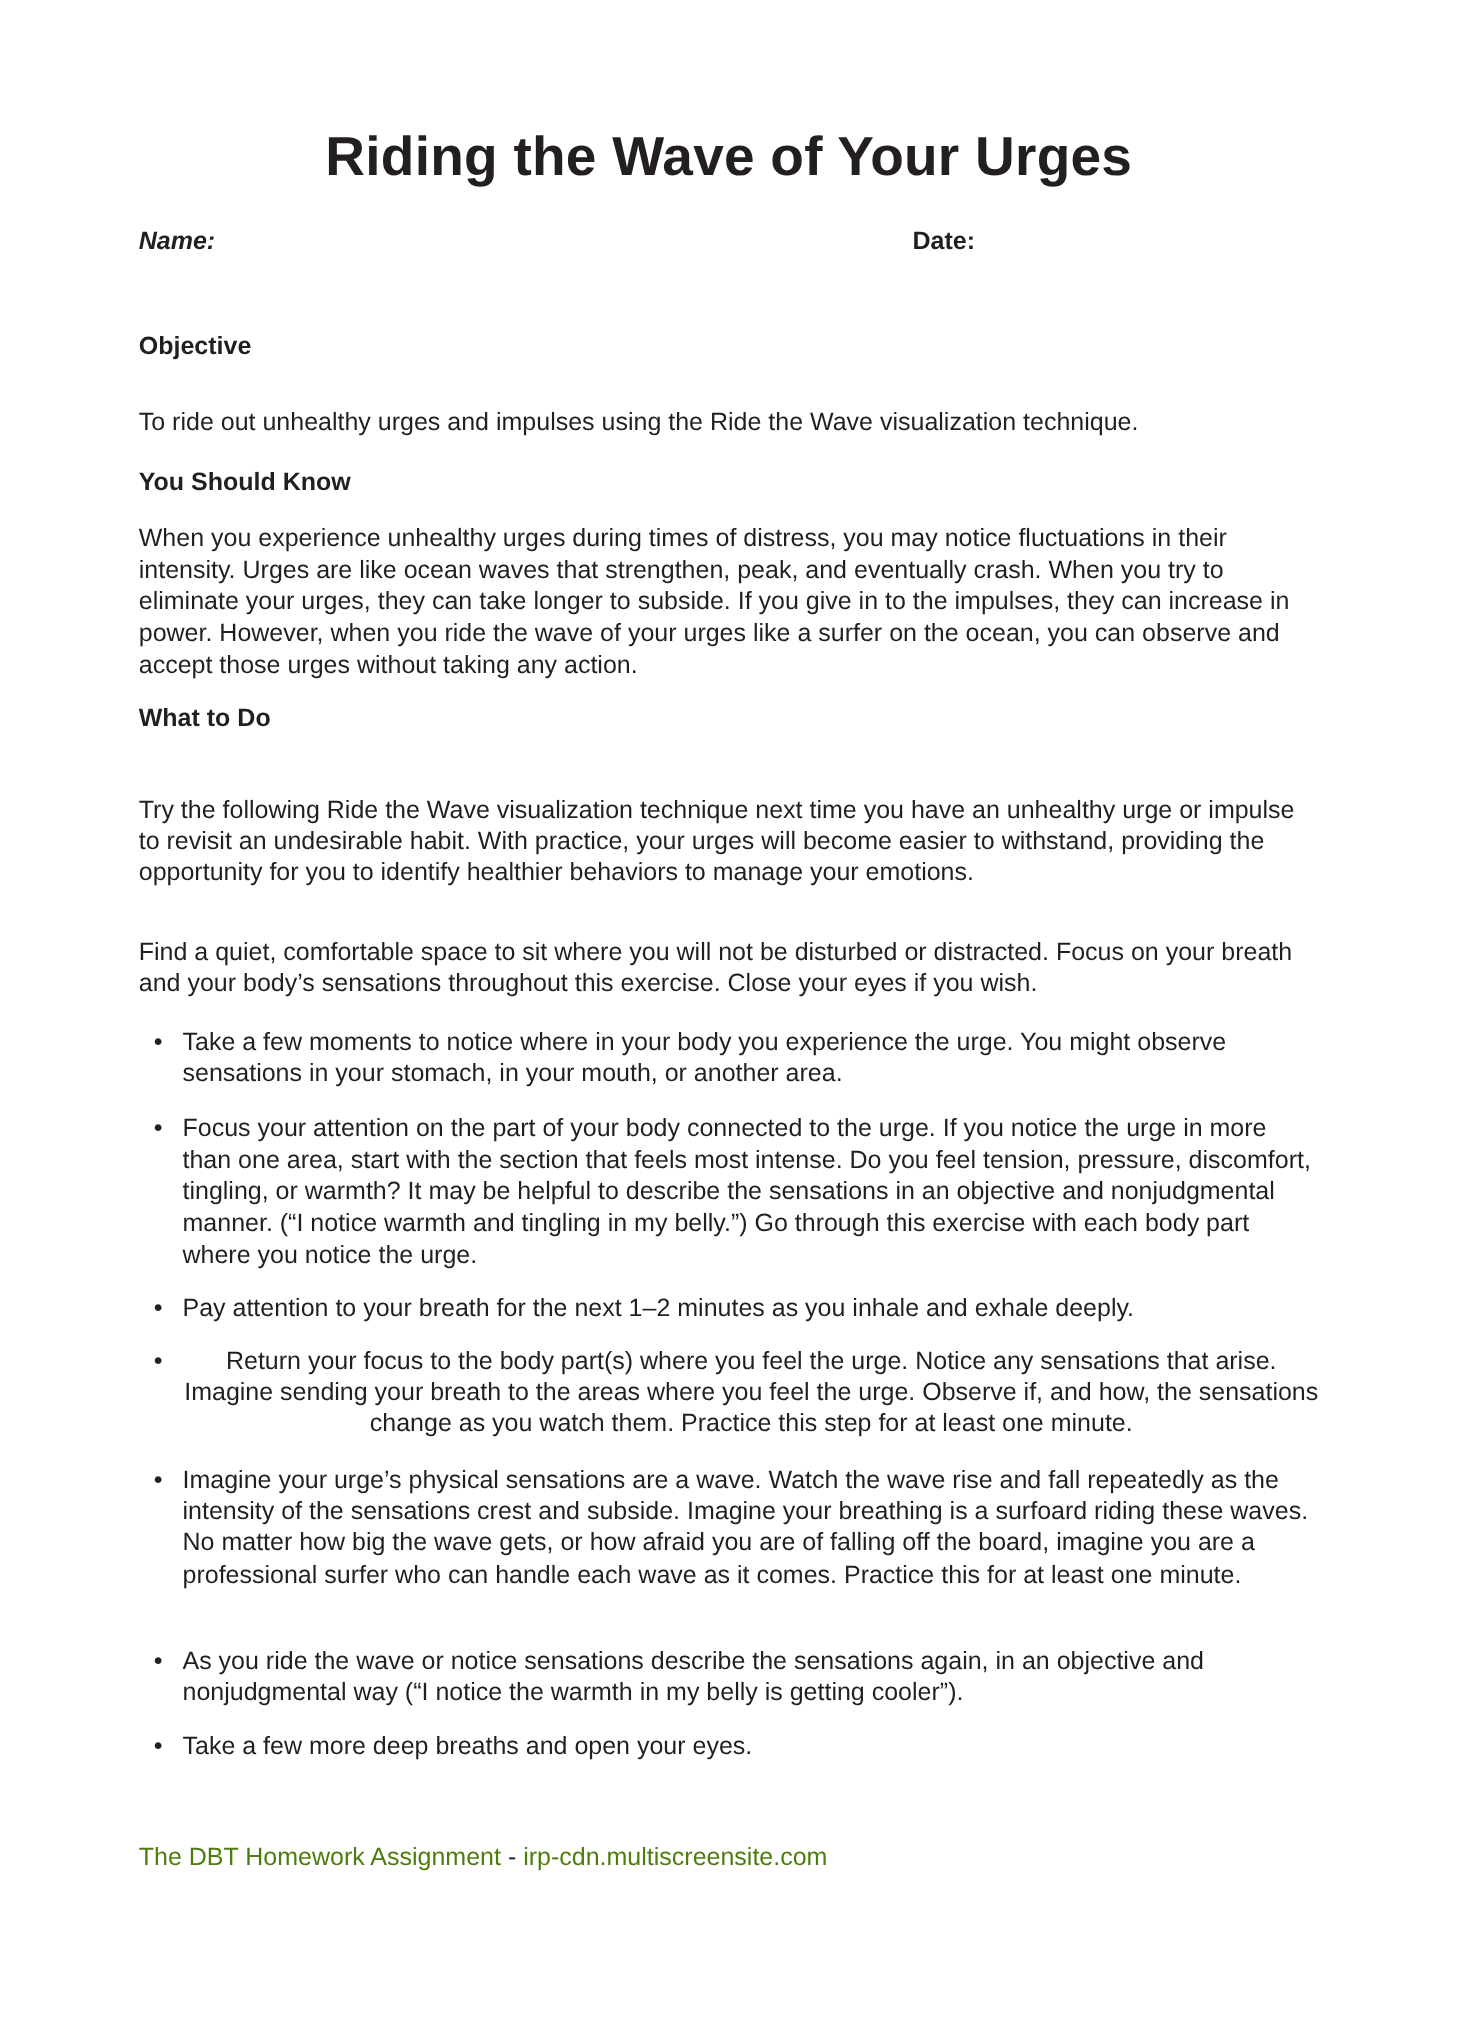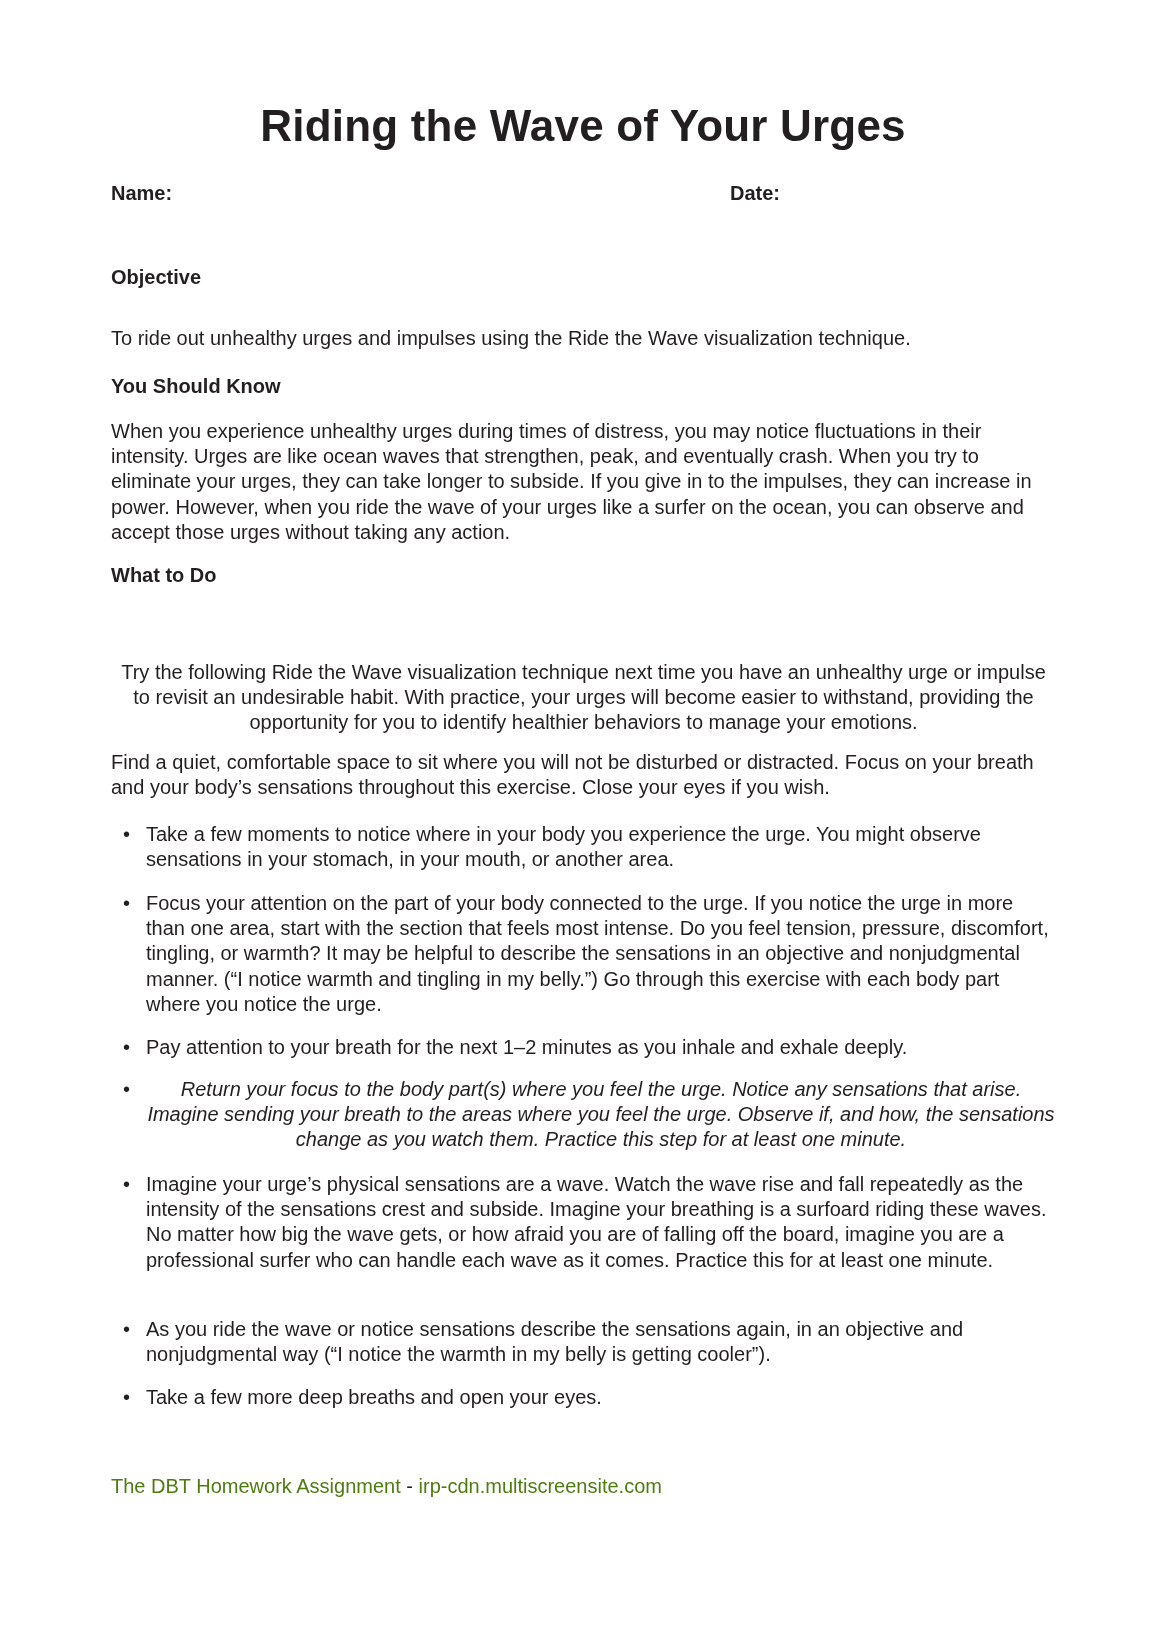--- a/index.html
+++ b/index.html
@@ -35,21 +35,21 @@
     }
     .field-row {
       position: absolute;
       top: 180px;
       left: 0;
       width: 940px;
       font-size: 20px;
       font-weight: bold;
       line-height: 26px;
     }
-    .field-name { position: absolute; left: 0; top: 0; }
+    .field-name { position: absolute; left: 0; top: 0; font-style: italic; }
     .field-date { position: absolute; left: 619px; top: 0; }
 
     .section-heading {
       position: absolute;
       left: 0;
       font-size: 20px;
       font-weight: bold;
       margin: 0;
       line-height: 26px;
     }
@@ -83,21 +83,20 @@
       width: 12px;
     }
     .bullet-text {
       display: block;
       margin-left: 35px;
       width: 910px;
     }
     .bullet-text.centered {
       text-align: center;
       width: 910px;
-      font-style: italic;
     }
     .footer {
       position: absolute;
       left: 0;
       top: 1473px;
       font-size: 20px;
       line-height: 26px;
       white-space: nowrap;
     }
     .footer a {
@@ -117,21 +116,21 @@
     <span class="field-date">Date:</span>
   </div>
 
   <h2 class="section-heading" style="top:264px;">Objective</h2>
   <p class="para" style="top:306px;margin-top:20px;">To ride out unhealthy urges and impulses using the Ride the Wave visualization technique.</p>
 
   <h2 class="section-heading" style="top:373px;">You Should Know</h2>
   <p class="para" style="top:419px;">When you experience unhealthy urges during times of distress, you may notice fluctuations in their intensity. Urges are like ocean waves that strengthen, peak, and eventually crash. When you try to eliminate your urges, they can take longer to subside. If you give in to the impulses, they can increase in power. However, when you ride the wave of your urges like a surfer on the ocean, you can observe and accept those urges without taking any action.</p>
 
   <h2 class="section-heading" style="top:562px;">What to Do</h2>
-  <p class="para" style="top:660px;text-align:center;">Try the following Ride the Wave visualization technique next time you have an unhealthy urge or impulse to revisit an undesirable habit. With practice, your urges will become easier to withstand, providing the opportunity for you to identify healthier behaviors to manage your emotions.</p>
+  <p class="para" style="top:636px;">Try the following Ride the Wave visualization technique next time you have an unhealthy urge or impulse to revisit an undesirable habit. With practice, your urges will become easier to withstand, providing the opportunity for you to identify healthier behaviors to manage your emotions.</p>
   <p class="para" style="top:750px;">Find a quiet, comfortable space to sit where you will not be disturbed or distracted. Focus on your breath and your body’s sensations throughout this exercise. Close your eyes if you wish.</p>
 
   <ul class="bullets">
     <li class="bullet" style="top:822px;">
       <span class="bullet-dot">•</span>
       <span class="bullet-text">Take a few moments to notice where in your body you experience the urge. You might observe sensations in your stomach, in your mouth, or another area.</span>
     </li>
     <li class="bullet" style="top:891px;">
       <span class="bullet-dot">•</span>
       <span class="bullet-text">Focus your attention on the part of your body connected to the urge. If you notice the urge in more than one area, start with the section that feels most intense. Do you feel tension, pressure, discomfort, tingling, or warmth? It may be helpful to describe the sensations in an objective and nonjudgmental manner. (“I notice warmth and tingling in my belly.”) Go through this exercise with each body part where you notice the urge.</span>

